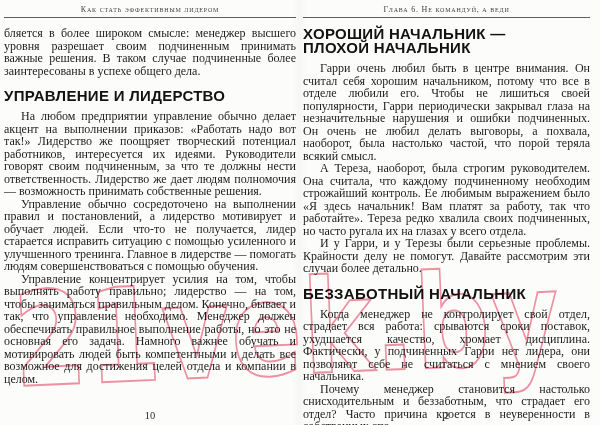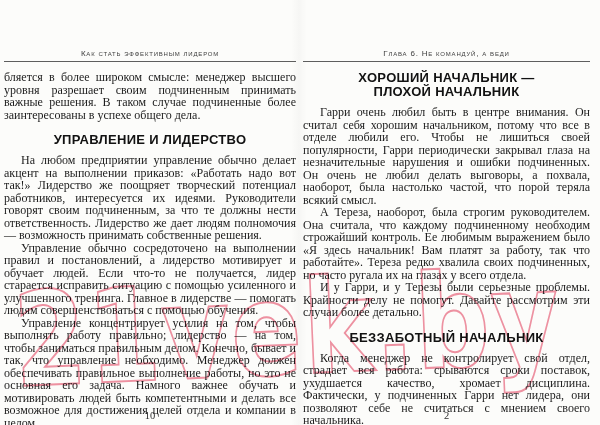--- a/index.html
+++ b/index.html
@@ -4,35 +4,35 @@
 <style>
   html,body{margin:0;padding:0;background:#e9e9e9;}
   .spread{
     position:relative;width:600px;height:425px;overflow:hidden;
     background:#fcfcfa;font-family:"Liberation Serif",serif;
   }
   .page{position:absolute;top:5px;bottom:0;}
   .page.left{left:4px;width:292px;}
   .page.right{left:303px;width:287px;}
   .running-head{
-    text-align:center;font-family:Liberation Sans, sans-serif;
+    text-align:center;font-family:Liberation Serif, serif;
     font-variant:small-caps;font-size:8px;line-height:9px;
-    letter-spacing:0.8px;color:#3d3d3d;margin-top:44px;
+    letter-spacing:0.8px;color:#3d3d3d;
   }
   .head-rule{height:0;border-top:1px solid #5e5e5e;margin-top:3px;}
   .page-body{
     margin-top:9px;font-size:12px;line-height:12.5px;
     text-align:justify;color:#1c1c1c;
   }
   .page-body p{margin:0;text-indent:17px;}
   .page-body p.noindent{text-indent:0;}
   .section-heading{
     font-family:"Liberation Sans",sans-serif;font-weight:700;
-    font-size:13px;line-height:14px;letter-spacing:0.3px;
-    text-align:center;color:#121212;margin:12px 0 7px;
+    font-size:15px;line-height:14px;letter-spacing:0.3px;
+    text-align:left;color:#121212;margin:12px 0 7px;
     white-space:pre-line;
   }
   .section-heading:first-child{margin-top:3px;}
   .page-number{
     position:absolute;bottom:4px;left:0;width:100%;text-align:center;
     font-size:10.5px;color:#2e2e2e;
   }
   .watermark{
     position:absolute;left:16px;top:276px;
     font-family:"DejaVu Sans",sans-serif;font-weight:700;

